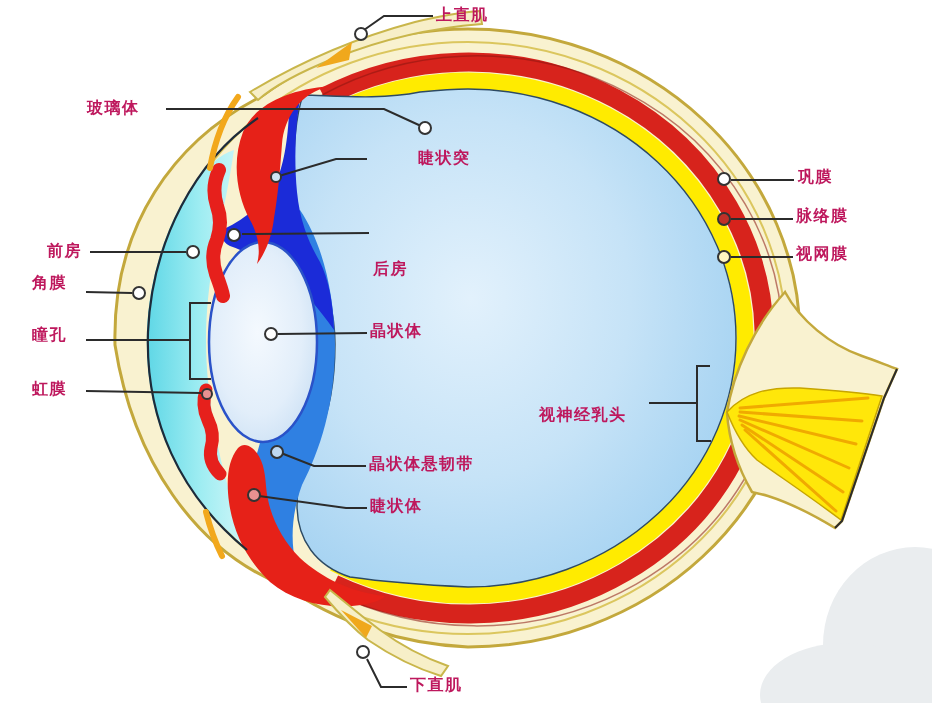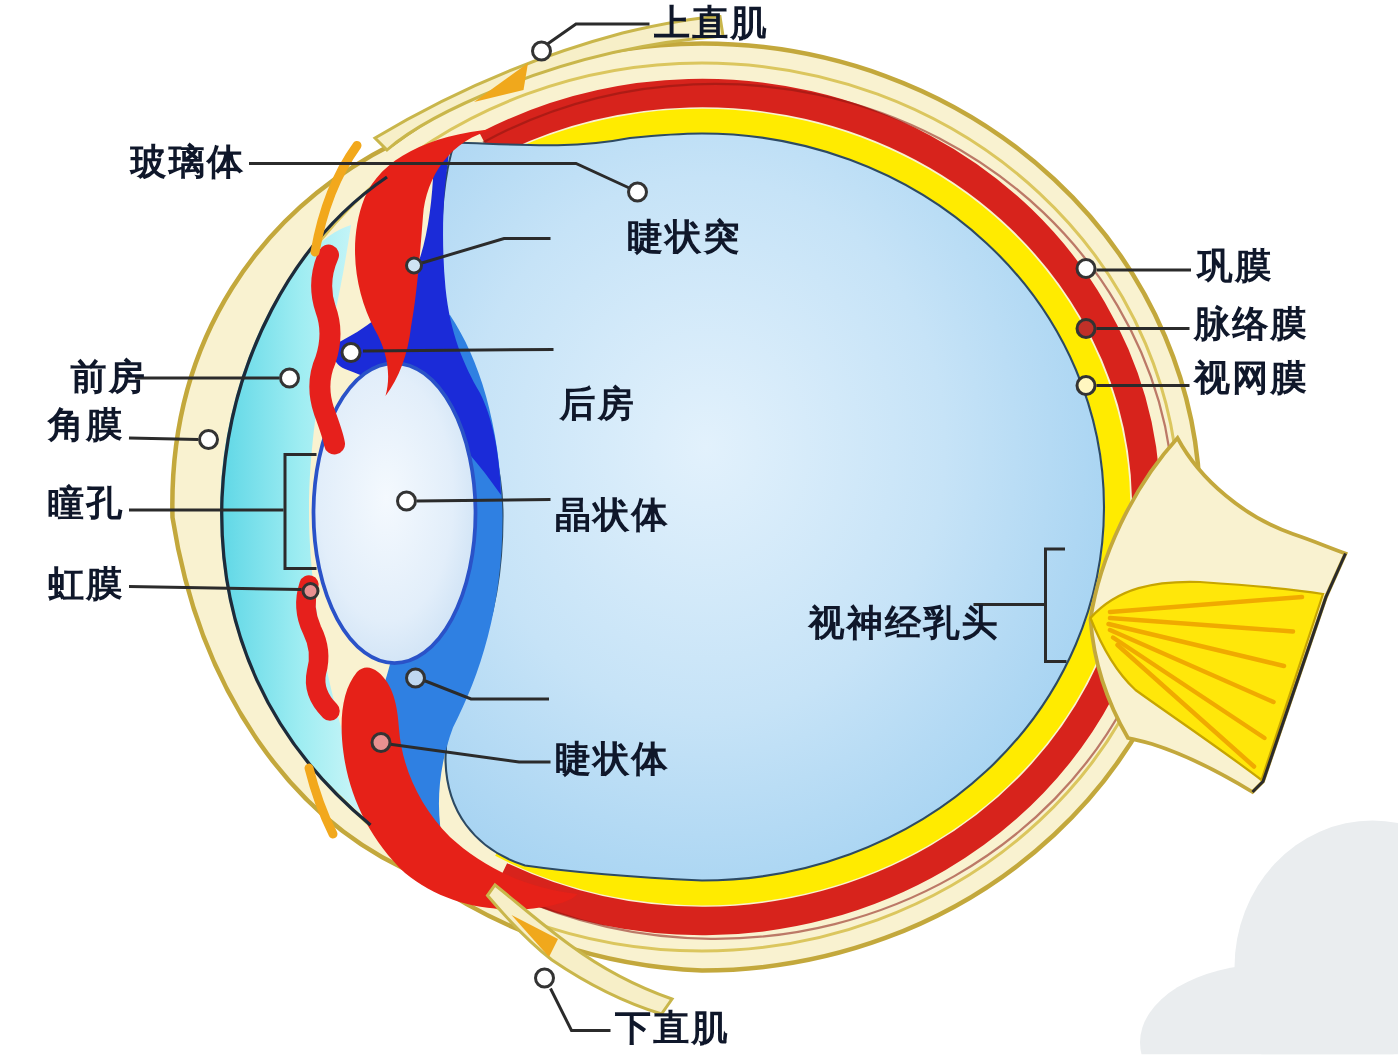--- a/index.html
+++ b/index.html
@@ -1,19 +1,19 @@
 <!DOCTYPE html>
 <html><head>
 <meta charset="utf-8">
 <style>
   html,body{margin:0;padding:0;background:#fff;}
   #stage{position:relative;width:932px;height:703px;background:#ffffff;overflow:hidden;
          font-family:"DejaVu Sans","Liberation Sans",sans-serif;}
   #eye-svg{position:absolute;left:0;top:0;}
-  .lbl{position:absolute;font-size:24px;font-weight:600;color:#0f172a;
+  .lbl{position:absolute;font-size:16px;font-weight:600;color:#be185d;
        letter-spacing:1.5px;white-space:nowrap;line-height:22px;}
 </style>
 </head>
 <body>
 <div id="stage">
 
 <svg id="eye-svg" width="932" height="703" viewBox="0 0 932 703">
   <defs>
     <radialGradient id="gV" cx="0.40" cy="0.42" r="0.80">
       <stop offset="0" stop-color="#E2F1FC"></stop>
@@ -159,21 +159,22 @@
 </svg>
 
 <div class="lbl" style="left:436px;top:4px;">上直肌</div>
 <div class="lbl" style="left:87px;top:97px;">玻璃体</div>
 <div class="lbl" style="left:370px;top:147px;margin-left:48px;">睫状突</div>
 <div class="lbl" style="left:373px;top:221px;margin-top:37px;">后房</div>
 <div class="lbl" style="left:47px;top:240px;">前房</div>
 <div class="lbl" style="left:32px;top:272px;">角膜</div>
 <div class="lbl" style="left:32px;top:324px;text-align:right;">瞳孔</div>
 <div class="lbl" style="left:32px;top:378px;">虹膜</div>
-<div class="lbl" style="left:370px;top:332px;">晶状体</div>
+<div class="lbl" style="left:370px;top:320px;">晶状体</div>
+<div class="lbl" style="left:369px;top:453px;">晶状体悬韧带</div>
 <div class="lbl" style="left:370px;top:495px;">睫状体</div>
 <div class="lbl" style="left:539px;top:404px;">视神经乳头</div>
 <div class="lbl" style="left:798px;top:166px;">巩膜</div>
 <div class="lbl" style="left:796px;top:205px;">脉络膜</div>
 <div class="lbl" style="left:796px;top:244px;font-family:Liberation Mono, monospace;">视网膜</div>
 <div class="lbl" style="left:410px;top:674px;">下直肌</div>
 
 </div>
 
 </body></html>

